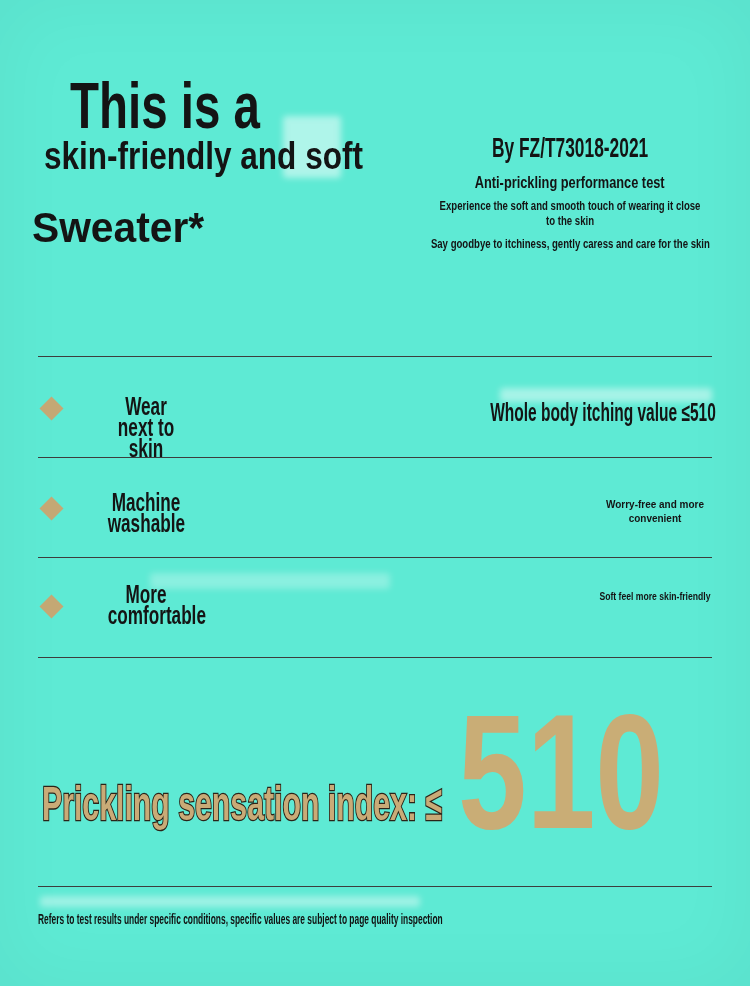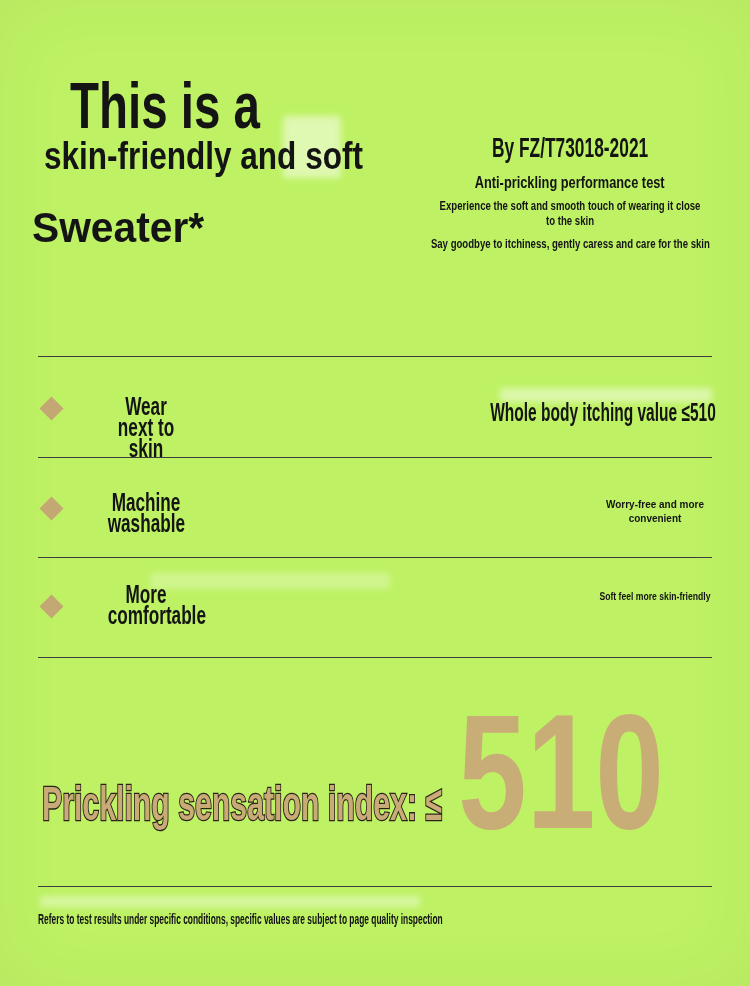--- a/index.html
+++ b/index.html
@@ -1,18 +1,18 @@
 <!DOCTYPE html>
 <html><head>
 <meta charset="utf-8">
 <style>
   html,body{margin:0;padding:0;background:#ffffff;}
   .canvas{
     position:relative;width:750px;height:986px;overflow:hidden;
-    background:#bef264;color:#141414;
+    background:#5eead4;color:#141414;
     font-family:"Liberation Sans",sans-serif;
     box-shadow:inset 0 0 80px rgba(0,0,0,0.045);
   }
   .abs{position:absolute;}
   .nowrap{white-space:nowrap;}
   
   .t1{left:70px;top:73px;font-size:65px;line-height:65px;font-weight:700;
       transform:scaleX(0.73);transform-origin:left top;letter-spacing:0;}
   .t2{left:44px;top:137px;font-size:38px;line-height:38px;font-weight:700;
       transform:scaleX(0.83);transform-origin:left top;}

